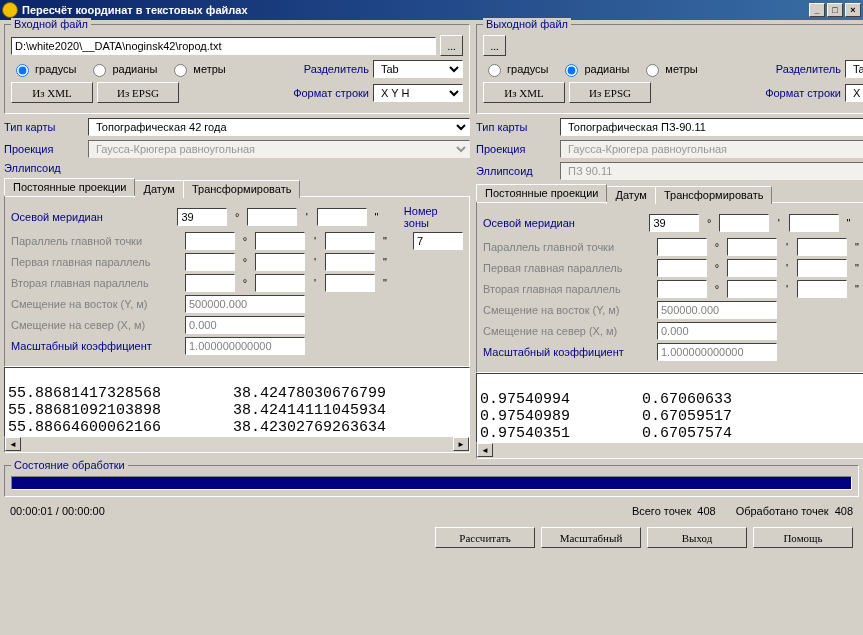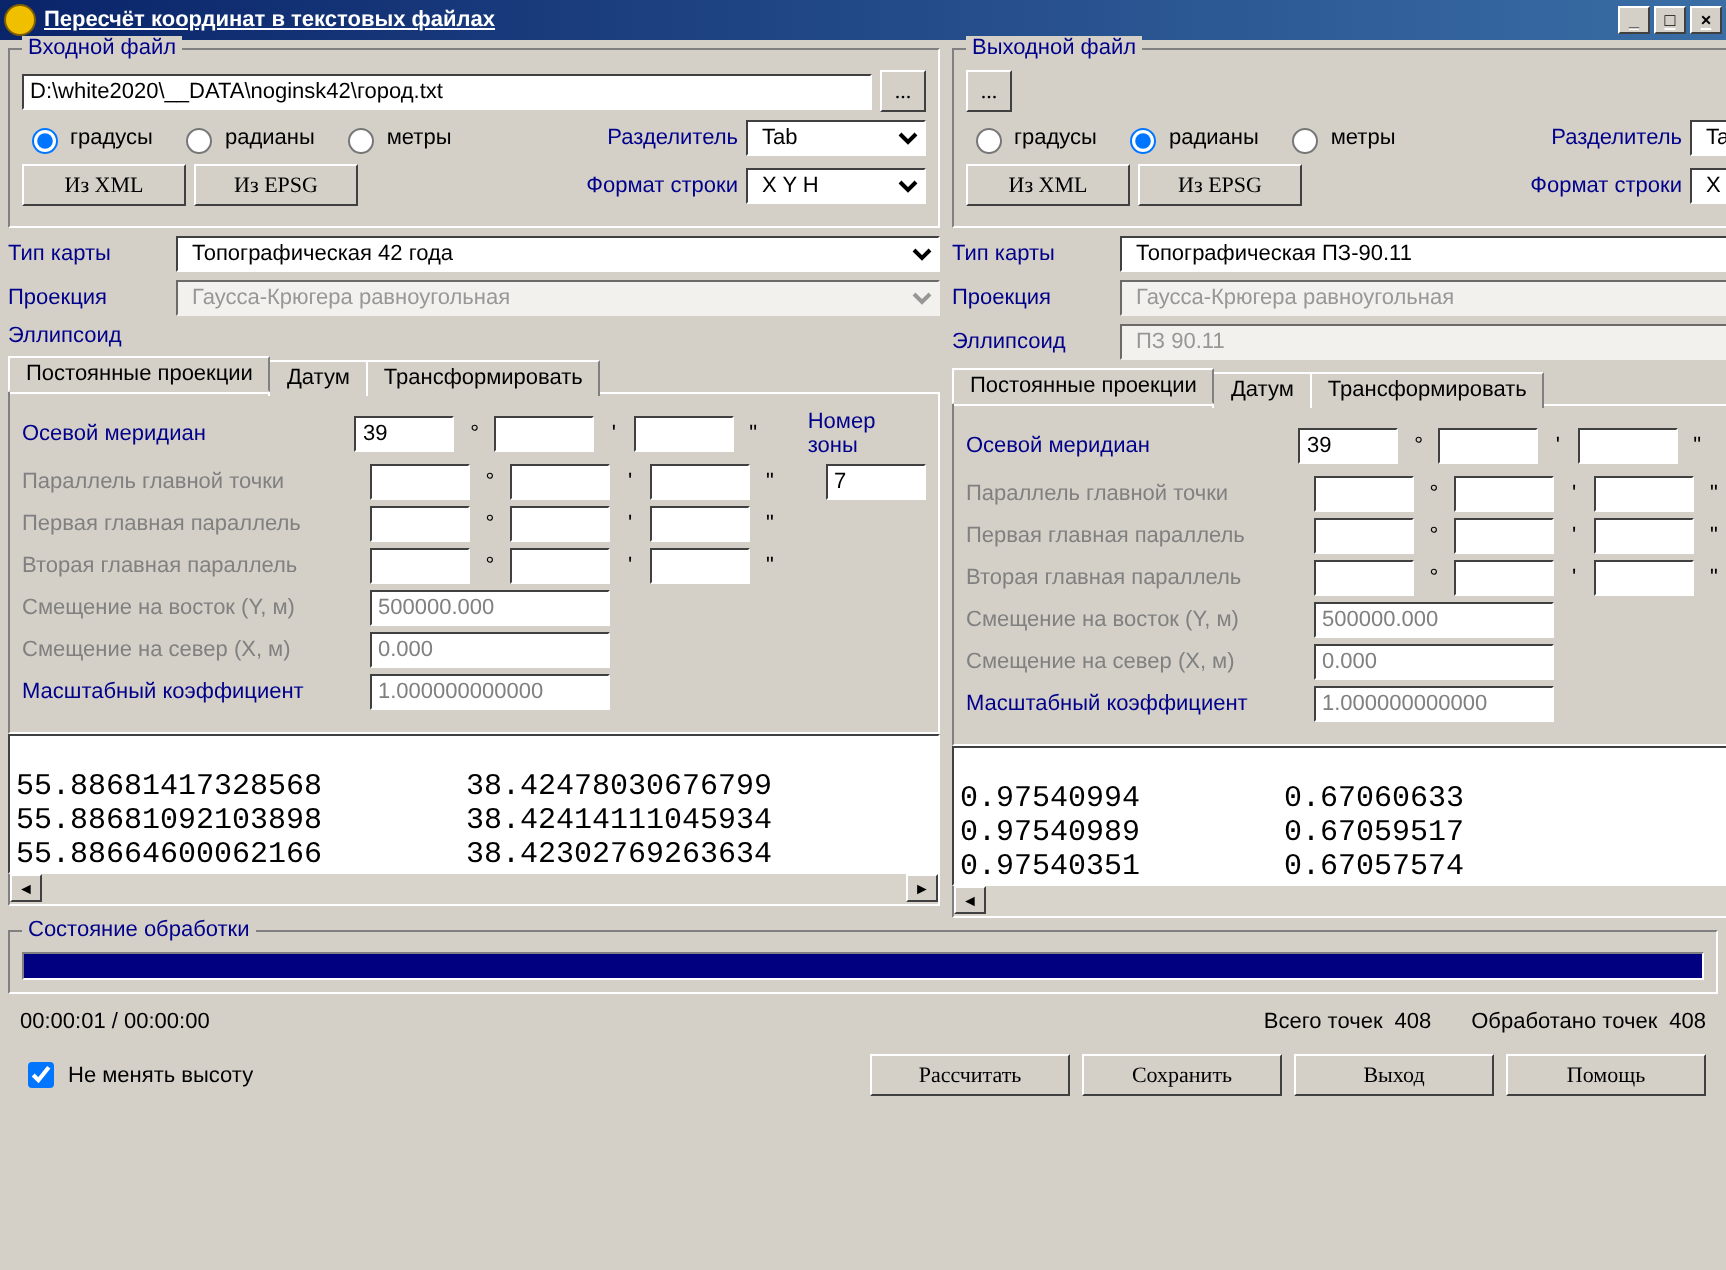--- a/index.html
+++ b/index.html
@@ -13,21 +13,20 @@
   overflow: hidden;
 }
 .titlebar {
   background: linear-gradient(to right, #0a246a, #3a6ea5);
   color: white;
   height: 20px;
   display: flex;
   align-items: center;
   padding: 0 2px;
   font-weight: bold;
-  text-decoration: underline;
 }
 .titlebar .icon { width: 16px; height: 16px; background:#f0c000; border-radius:50%; margin-right:4px; border:1px solid #806000;}
 .titlebar .spacer { flex: 1; }
 .titlebar .winbtn {
   width: 16px; height: 14px;
   background:#d4d0c8;
   border:1px solid #fff;
   border-right-color:#404040; border-bottom-color:#404040;
   margin-left:2px;
   display:flex; align-items:center; justify-content:center;
@@ -396,23 +395,19 @@
         <span>Всего точек</span>
         <span>408</span>
       </span>
     <span class="status-item">
         <span>Обработано точек</span>
         <span>408</span>
       </span>
   </div>
 
   <div class="footer">
-    <label class="checkbox-item">
-        <input type="checkbox" checked="" style="">
-        <span>Не менять высоту</span>
-      </label>
     <span class="spacer"></span>
     <button class="btn btn-wide">Рассчитать</button>
-    <button class="btn btn-wide">Сохранить</button>
+    <button class="btn btn-wide">Масштабный</button>
     <button class="btn btn-wide">Выход</button>
     <button class="btn btn-wide">Помощь</button>
   </div>
 </div>
 
 </body></html>

